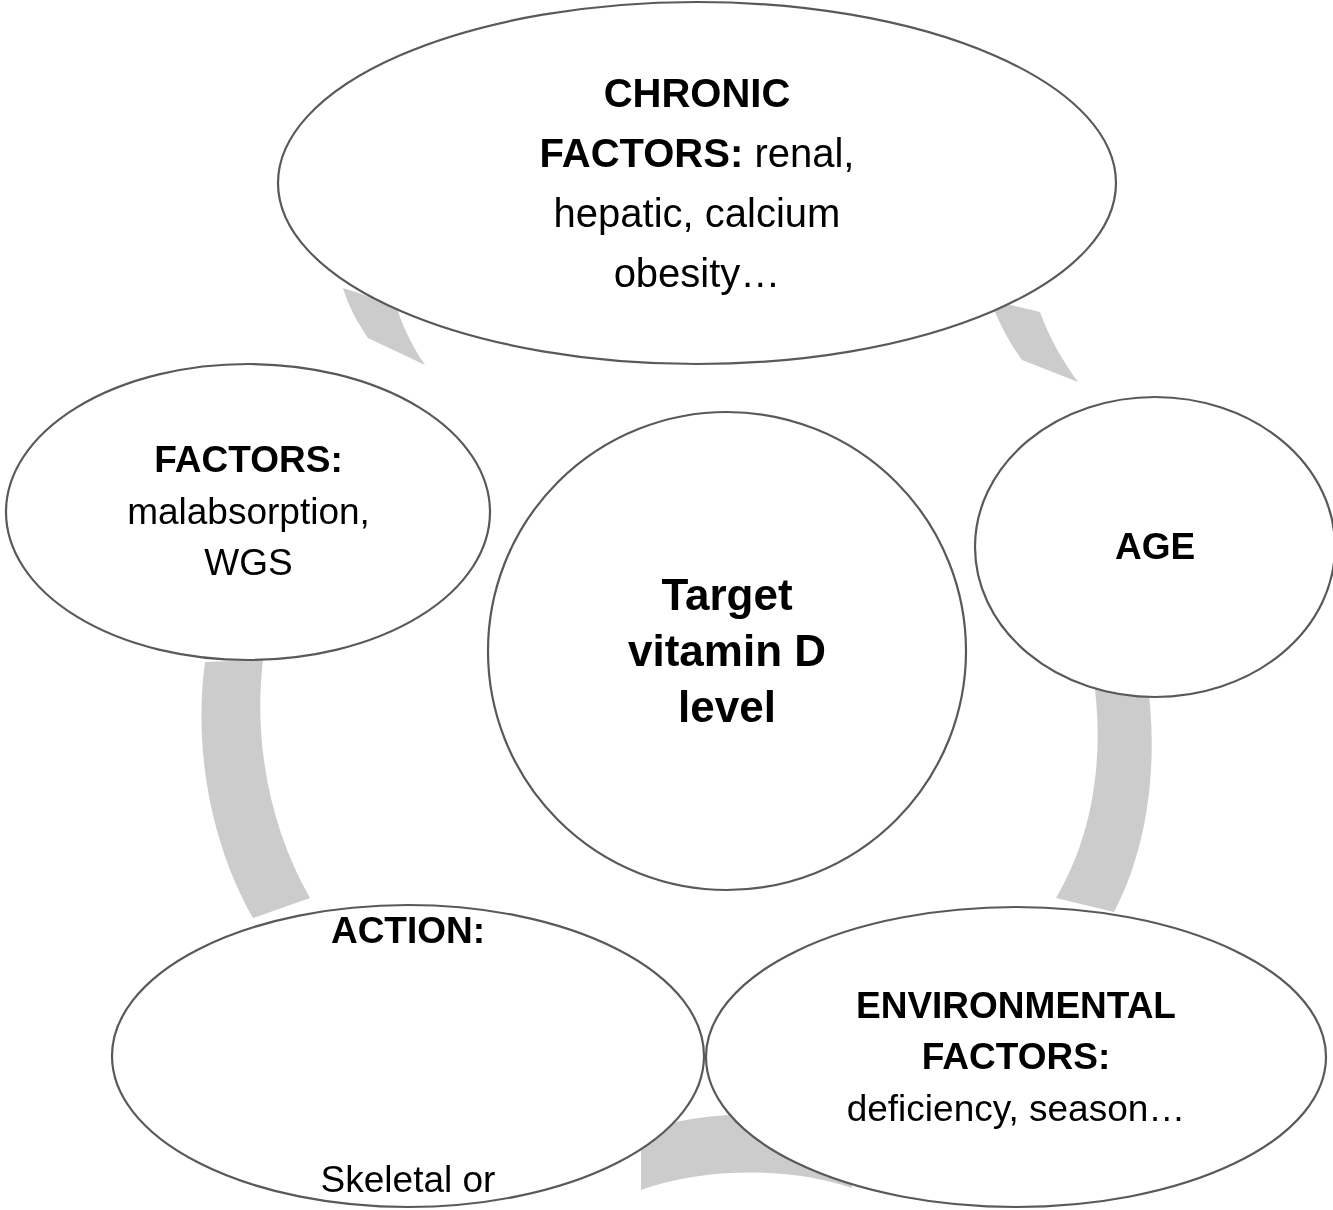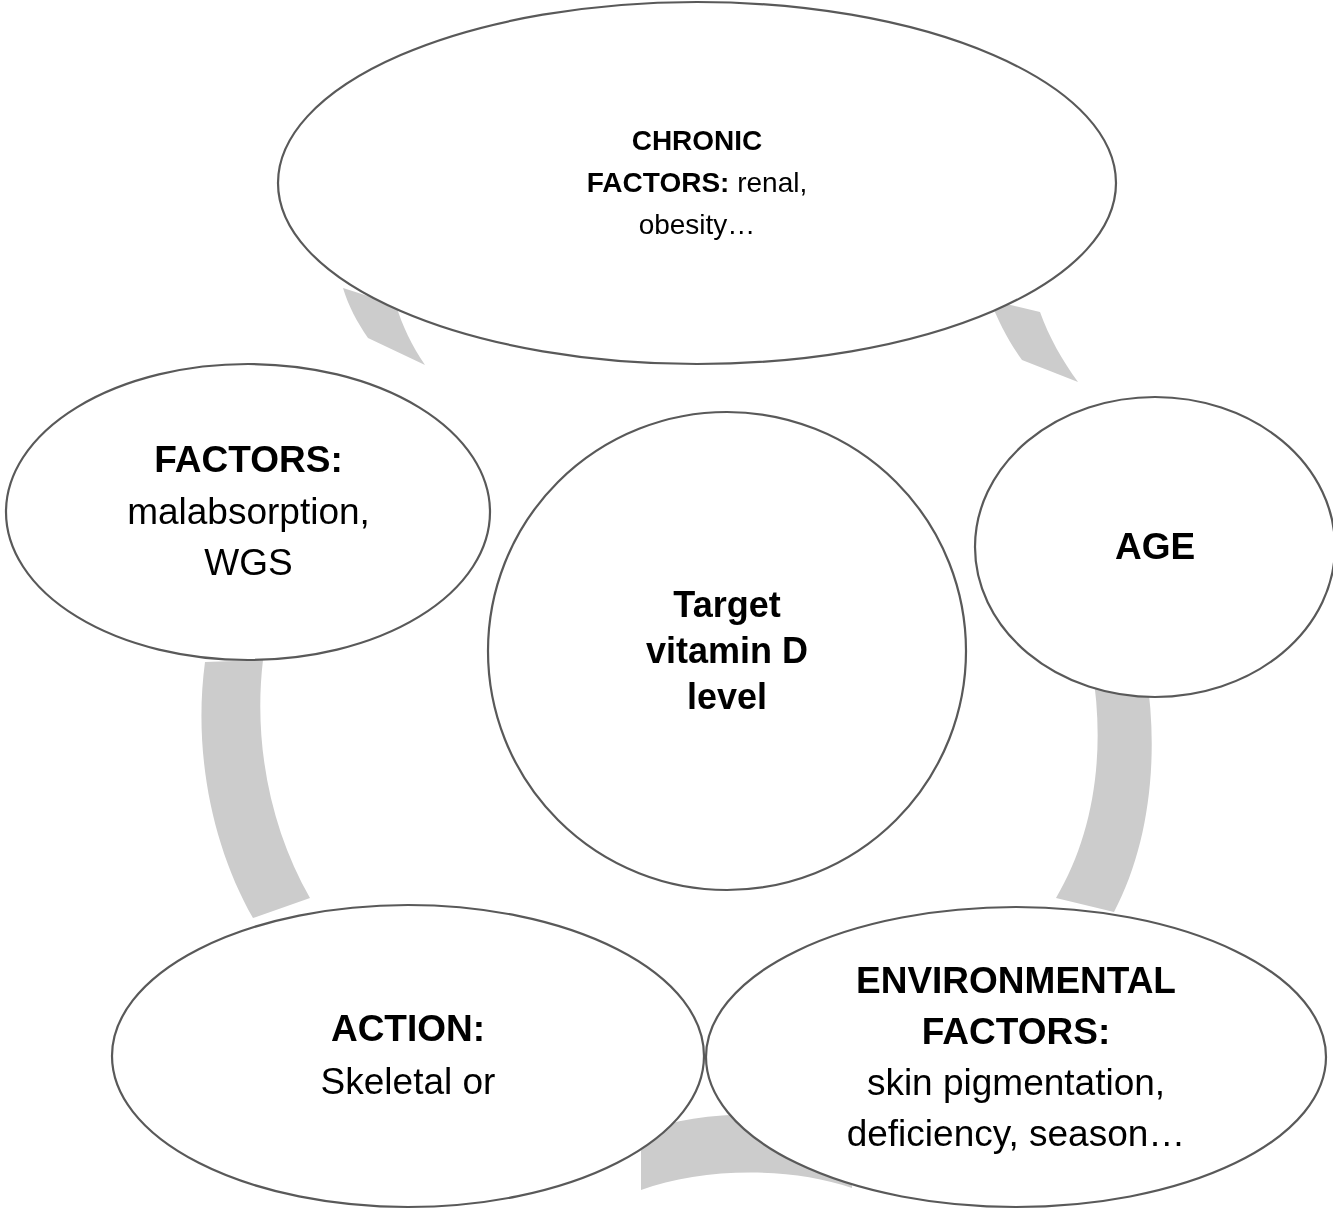--- a/index.html
+++ b/index.html
@@ -40,21 +40,21 @@
   }
   .ttl {
     font-weight: bold;
   }
   .bdy {
     font-weight: normal;
   }
   
   #label-chronic-disease {
     left: 278px; top: 2px; width: 838px; height: 362px;
-    font-size: 28px;
+    font-size: 40px;
     line-height: 1.50;
     padding: 0 120px;
   }
   #label-chronic-disease .l1 { font-weight: bold; }
   #label-chronic-disease .l2 { }
   
   #label-genetic-factors {
     left: 6px; top: 363px; width: 485px; height: 297px;
     font-size: 37px;
     line-height: 1.40;
@@ -62,32 +62,33 @@
   }
   
   #label-age {
     left: 975px; top: 397px; width: 360px; height: 300px;
     font-size: 37px;
     line-height: 1.35;
   }
   
   #label-target {
     left: 488px; top: 412px; width: 478px; height: 478px;
-    font-size: 36px;
+    font-size: 44px;
     line-height: 1.28;
     font-weight: bold;
     padding: 0 60px;
     text-align: right;
   }
   
   #label-action {
     left: 112px; top: 905px; width: 592px; height: 302px;
     font-size: 37px;
     line-height: 1.42;
     padding: 0 60px;
+    justify-content: space-between;
   }
   
   #label-environmental-factors {
     left: 706px; top: 907px; width: 620px; height: 300px;
     font-size: 37px;
     line-height: 1.38;
     padding: 0 22px;
   }
 </style>
 </head>
@@ -141,20 +142,21 @@
 
       <ellipse cx="1016" cy="1057" rx="310" ry="150" fill="#ffffff" stroke="#595959" stroke-width="2.2"></ellipse>
 
       <ellipse cx="727" cy="651" rx="239" ry="239" fill="#ffffff" stroke="#595959" stroke-width="2.2"></ellipse>
     </g>
   </svg>
 
   <div class="node-label" id="label-chronic-disease">
     <div class="l1 ttl">CHRONIC</div>
     <div class="l2"><span class="ttl">FACTORS:</span><span class="bdy"> renal,</span></div>
+    <div class="bdy">hepatic, calcium</div>
     <div class="bdy">obesity…</div>
   </div>
 
   <div class="node-label" id="label-genetic-factors">
     <div class="ttl">FACTORS:</div>
     <div class="bdy">malabsorption,</div>
     <div class="bdy">WGS</div>
   </div>
 
   <div class="node-label" id="label-age">
@@ -168,17 +170,16 @@
   </div>
 
   <div class="node-label" id="label-action">
     <div class="ttl">ACTION:</div>
     <div class="bdy">Skeletal or</div>
   </div>
 
   <div class="node-label" id="label-environmental-factors">
     <div class="ttl">ENVIRONMENTAL</div>
     <div class="ttl">FACTORS:</div>
-    <div class="bdy">skin pigmentation,</div>
     <div class="bdy">deficiency, season…</div>
   </div>
 
 </div>
 
 </body></html>

